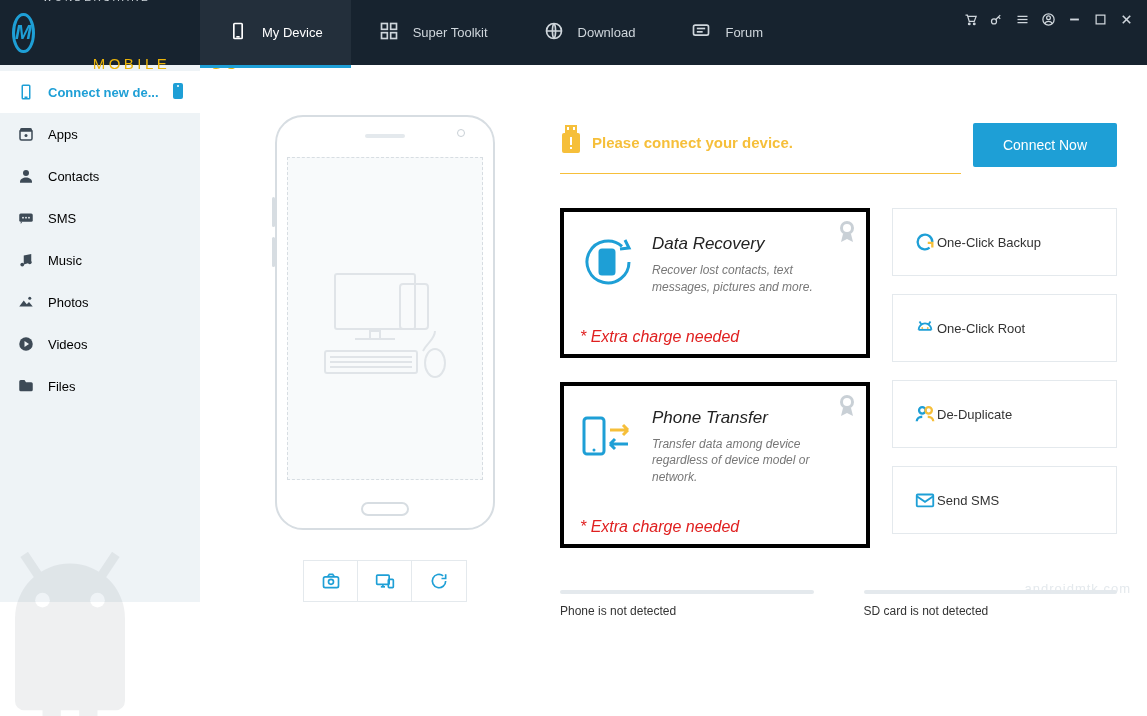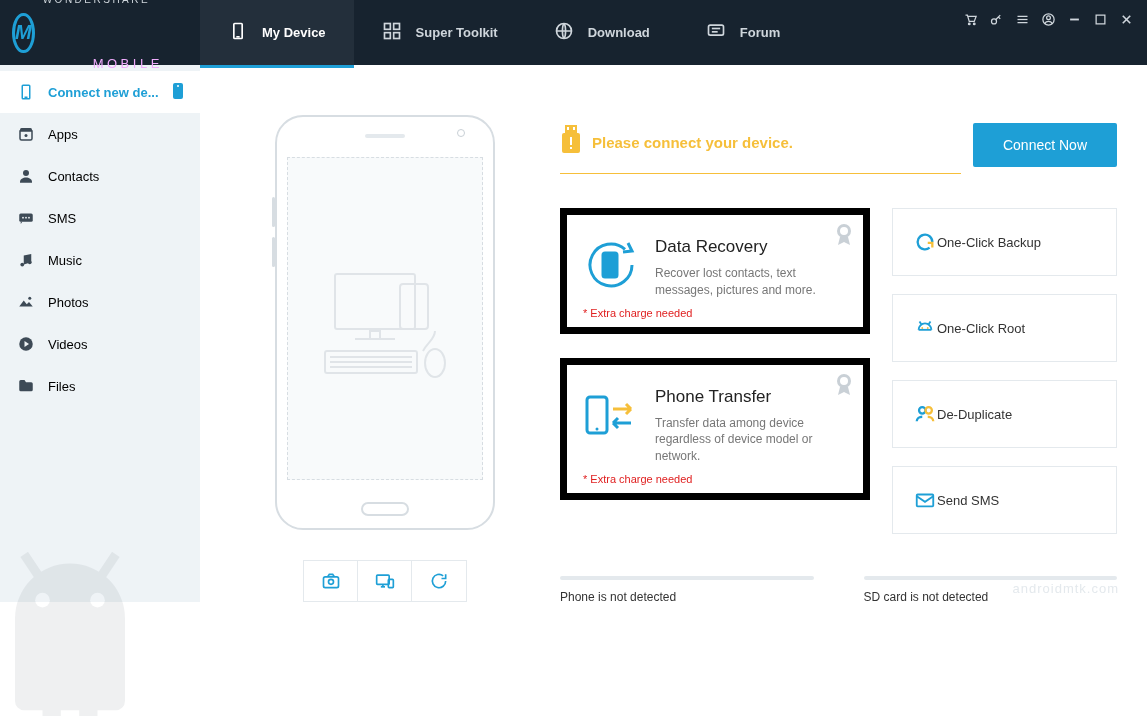--- a/index.html
+++ b/index.html
@@ -4,25 +4,25 @@
 <style>
 * { margin: 0; padding: 0; box-sizing: border-box; font-family: "Segoe UI", Arial, sans-serif; }
 body { width: 1147px; height: 716px; overflow: hidden; background: #fff; position: relative; }
 
 
 .header { height: 65px; background: #17232f; display: flex; align-items: stretch; }
 .logo-area { width: 200px; display: flex; align-items: center; padding-left: 12px; gap: 8px; }
 .logo-circle { width: 40px; height: 40px; border: 3px solid #1e9fd6; border-radius: 50%; display: flex; align-items: center; justify-content: center; }
 .logo-circle .m { color: #1e9fd6; font-weight: 900; font-size: 20px; font-style: italic; }
 .brand-text { color: #cfd6dc; font-size: 10px; letter-spacing: 2.5px; line-height: 1.3; }
-.brand-text .main { font-size: 13px; letter-spacing: 3.5px; color: #f0abfc; }
+.brand-text .main { font-size: 15px; letter-spacing: 3.5px; color: #eab308; }
 .brand-text .main .go { font-weight: 700; }
 
 .nav { display: flex; flex: 1; }
-.nav-item { display: flex; align-items: center; justify-content: center; gap: 14px; padding: 0 28px; color: #cfd6dc; font-size: 13px; font-weight: 700; cursor: pointer; position: relative; }
+.nav-item { display: flex; align-items: center; justify-content: center; gap: 14px; padding: 0 28px; color: #cfd6dc; font-size: 13px; font-weight: 400; cursor: pointer; position: relative; }
 .nav-item.active { background: #232f3b; color: #fff; }
 .nav-item.active::after { content: ""; position: absolute; left: 0; right: 0; bottom: -3px; height: 3px; background: #1e9fd6; }
 .nav-item svg { width: 20px; height: 20px; }
 
 .win-controls { display: flex; align-items: center; gap: 8px; padding: 10px 12px 0 0; align-self: flex-start; }
 .win-controls .wc { color: #cfd6dc; cursor: pointer; display: flex; align-items: center; justify-content: center; width: 18px; height: 18px; }
 .win-controls .wc svg { width: 15px; height: 15px; }
 
 
 .body-area { display: flex; height: 537px; }
@@ -54,38 +54,38 @@
 .right-panel { flex: 1; }
 .banner { display: flex; align-items: center; gap: 12px; }
 .banner-msg { flex: 1; display: flex; align-items: center; gap: 10px; border-bottom: 1px solid #f6bf3a; padding: 10px 0 14px 0; }
 .banner-msg .text { color: #f6bf3a; font-weight: 700; font-size: 15px; }
 .connect-btn { background: #1e9fd6; color: #fff; font-weight: 400; font-size: 14px; padding: 14px 30px; border-radius: 2px; cursor: pointer; }
 
 .cards-row { display: flex; gap: 22px; margin-top: 34px; align-items: flex-start; }
 .big-cards { width: 310px; display: flex; flex-direction: column; gap: 24px; }
 .small-cards { flex: 1; display: flex; flex-direction: column; gap: 18px; }
 
-.big-card { border: 7px solid #000000; padding: 22px 16px 8px 16px; position: relative; cursor: pointer; }
+.big-card { border: 4px solid #000000; padding: 22px 16px 8px 16px; position: relative; cursor: pointer; font-style: italic; }
 .big-card .bc-body { display: flex; gap: 16px; align-items: flex-start; }
 .big-card .bc-title { font-size: 17px; color: #222; margin-bottom: 8px; }
 .big-card .bc-desc { font-size: 12px; color: #777; line-height: 1.4; }
-.big-card .charge { color: #e02020; font-size: 11px; margin-top: 8px; }
+.big-card .charge { color: #e02020; font-size: 16px; margin-top: 32px; }
 .ribbon { position: absolute; top: 8px; right: 10px; width: 18px; height: 24px; }
 .ribbon svg { width: 18px; height: 24px; }
 
 .small-card { border: 1px solid #e4e9ed; height: 68px; display: flex; align-items: center; padding: 0 20px; cursor: pointer; font-size: 13px; color: #333; }
 .small-card .sci { width: 24px; display: flex; justify-content: center; }
 .small-card svg { width: 22px; height: 22px; }
 
 .storage-row { display: flex; gap: 50px; margin-top: 42px; }
 .storage { flex: 1; }
 .storage-bar { height: 4px; background: #e4e9ed; border-radius: 2px; margin-bottom: 10px; }
 .storage-label { font-size: 12px; color: #333; }
 
-.watermark { position: absolute; right: 28px; bottom: 6px; color: #e4e9ed; font-size: 13px; letter-spacing: 1px; }
+.watermark { position: absolute; right: 16px; bottom: 6px; color: #e4e9ed; font-size: 13px; letter-spacing: 1px; }
 
 
 .bg-droid { position: absolute; left: -40px; bottom: -40px; opacity: 0.08; }
 </style>
 </head>
 <body>
 
 <div class="header">
   <div class="logo-area">
     <div class="logo-circle">

